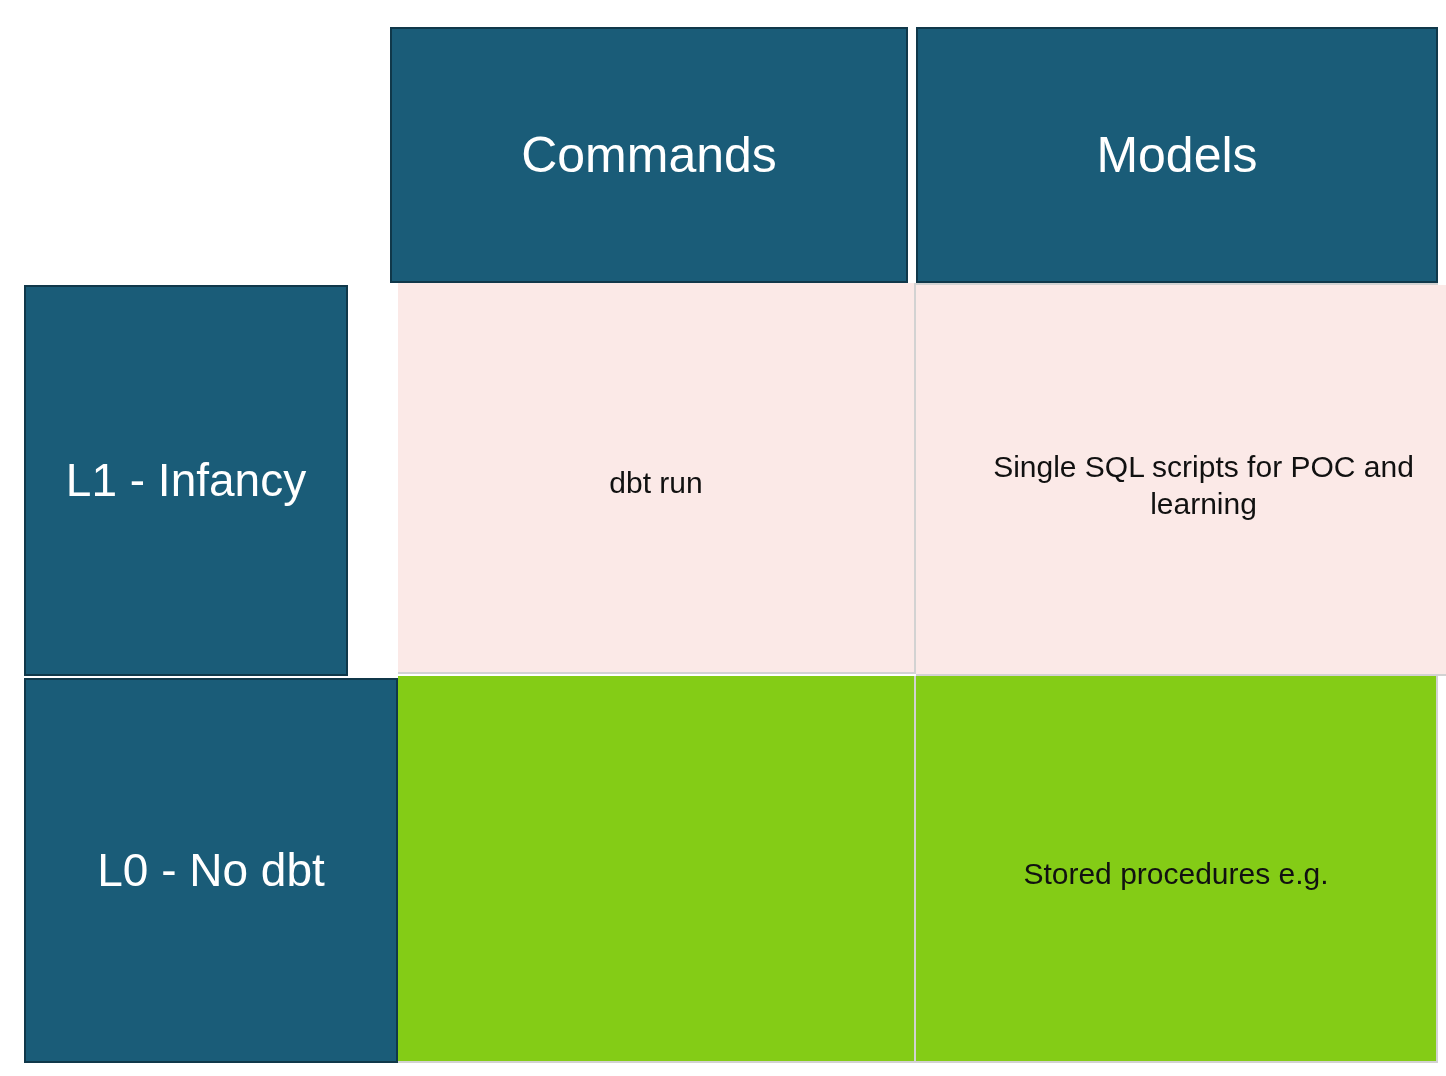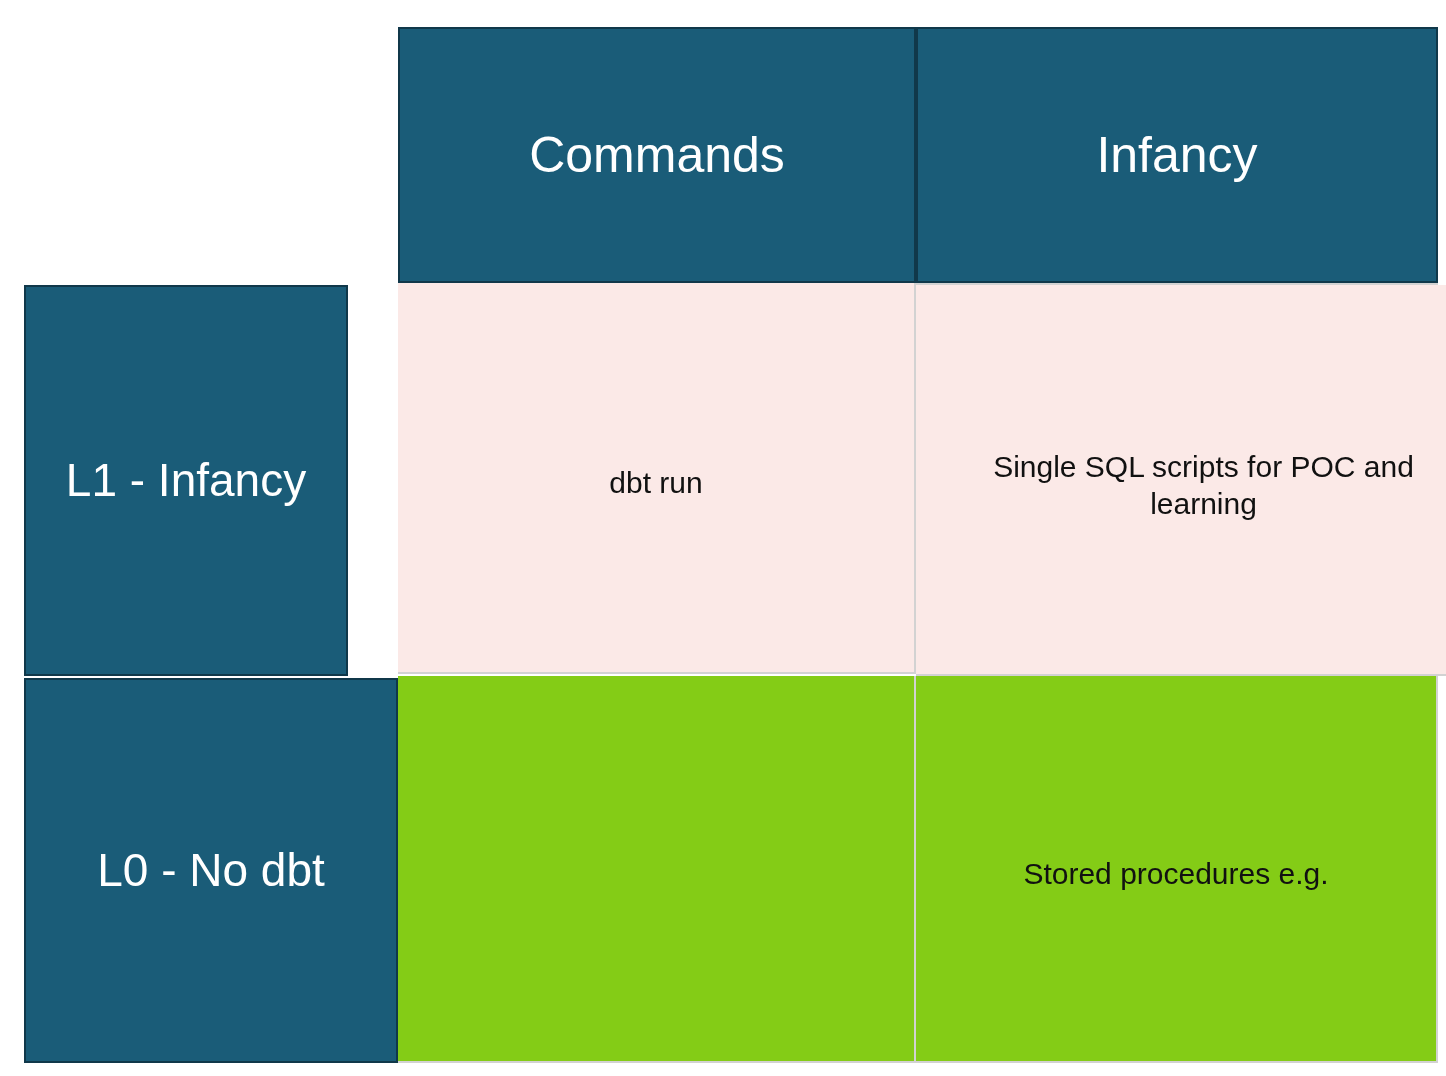--- a/index.html
+++ b/index.html
@@ -35,21 +35,21 @@
 
   
   .head-cell {
     background: #1a5c78;
     color: #ffffff;
     font-size: 50px;
     font-weight: 400;
     border: 2px solid #10384a;
   }
   #head-commands {
-    left: 398px;
+    left: 390px;
     top: 27px;
     width: 518px;
     height: 256px;
   }
   #head-models {
     left: 916px;
     top: 27px;
     width: 522px;
     height: 256px;
   }
@@ -143,21 +143,21 @@
 
 <div id="matrix-root">
 
   <div class="cell" id="head-corner"></div>
 
   <div class="cell head-cell" id="head-commands">
     <span class="cell-text">Commands</span>
   </div>
 
   <div class="cell head-cell" id="head-models">
-    <span class="cell-text">Infancy</span>
+    <span class="cell-text">Models</span>
   </div>
 
   <div id="pink-top-rule"></div>
 
   <div class="cell row-label" id="rowlabel-l1">
     <span class="cell-text">L1 - Infancy</span>
   </div>
 
   <div class="cell body-cell fill-pink" id="cell-l1-commands">
     <span class="cell-text">dbt run</span>

